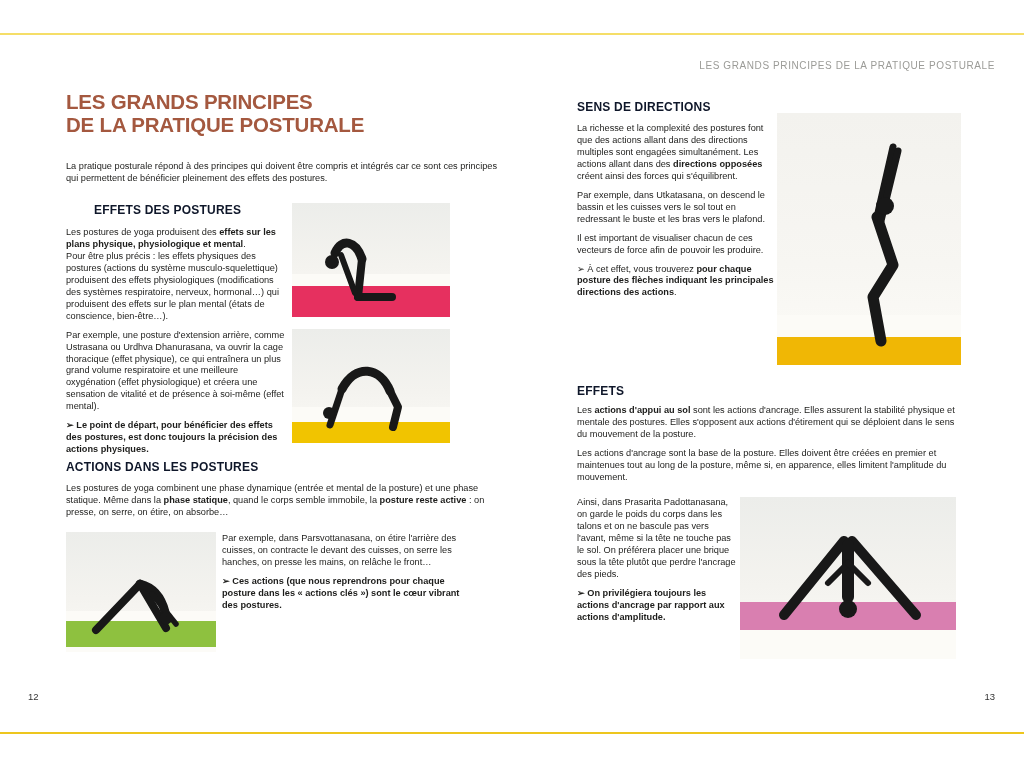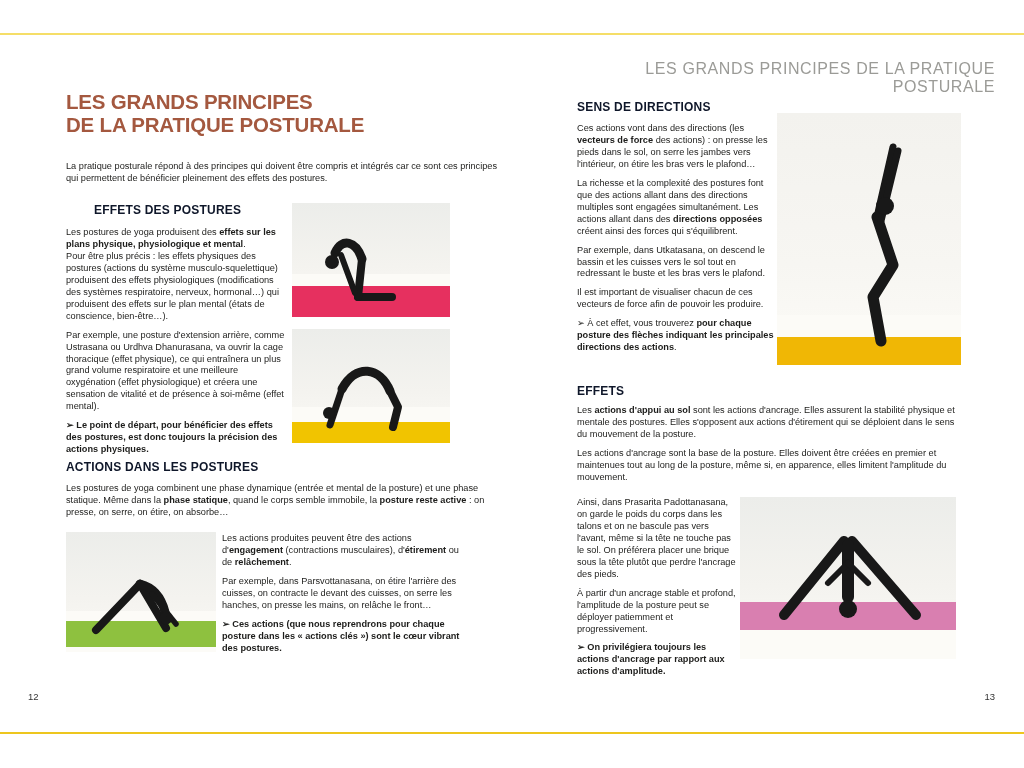--- a/index.html
+++ b/index.html
@@ -9,21 +9,21 @@
   #rule-top{top:33px;background:#f5de68;}
   #rule-bottom{top:732px;background:#edc61e;}
 
   .abs{position:absolute;}
   .body-txt{font-size:9.2px;line-height:1.3;}
   .body-txt p{margin:0 0 7px 0;}
   .b{font-weight:bold;}
   h1{margin:0;font-size:20.5px;line-height:1.1;font-weight:800;color:#a4583f;
      letter-spacing:-0.2px;}
   h2{margin:0;font-size:12px;font-weight:800;color:#0f172a;letter-spacing:0.2px;}
-  .running-head{font-size:16px;color:#9b9b97;letter-spacing:0.6px;text-align:right;}
+  .running-head{font-size:10px;color:#9b9b97;letter-spacing:0.6px;text-align:right;}
   .pagenum{font-size:9.5px;color:#333;}
 
   
   .photo{position:absolute;overflow:hidden;background:linear-gradient(180deg,#ecedea 0%,#f4f3ef 55%,#fbfaf6 100%);}
   .ph-floor{position:absolute;left:0;width:100%;background:#fcfbf7;}
   .ph-mat{position:absolute;left:0;width:100%;}
   .photo svg{position:absolute;left:0;top:0;width:100%;height:100%;}
   .sil{stroke:#181818;stroke-width:9;fill:none;stroke-linecap:round;stroke-linejoin:round;}
   .sil-head{fill:#181818;stroke:none;}
 </style>
@@ -84,33 +84,31 @@
     <svg viewBox="0 0 150 120">
       <path class="sil" style="stroke-width:8" d="M30,98 L74,52"></path>
       <path class="sil" style="stroke-width:8" d="M74,52 L100,96"></path>
       <path class="sil" style="stroke-width:9" d="M74,52 C90,56 96,68 99,80"></path>
       <circle class="sil-head" cx="100" cy="86" r="6.5"></circle>
       <path class="sil" style="stroke-width:5.5" d="M86,62 L110,92"></path>
     </svg>
   </div>
 
   <div class="abs body-txt" style="left:222px;top:533px;width:241px;">
-    <p><span>Les actions produites peuvent être des actions d'</span><span class="b">engagement</span><span> (contractions musculaires), d'</span><span class="b">étirement</span><span> ou de </span><span class="b">relâchement</span><span>.</span></p>
     <p><span>Par exemple, dans Parsvottanasana, on étire l'arrière des cuisses, on contracte le devant des cuisses, on serre les hanches, on presse les mains, on relâche le front…</span></p>
     <p><span class="b">➢ </span><span class="b">Ces actions (que nous reprendrons pour chaque posture dans les « actions clés ») sont le cœur vibrant des postures.</span></p>
   </div>
 
   <div class="abs pagenum" style="left:28px;top:691px;">12</div>
 
   <div class="abs running-head" style="right:29px;top:60px;width:400px;">LES GRANDS PRINCIPES DE LA PRATIQUE POSTURALE</div>
 
   <h2 class="abs" style="left:577px;top:100px;">SENS DE DIRECTIONS</h2>
 
   <div class="abs body-txt" style="left:577px;top:123px;width:197px;">
-    <p><span>Ces actions vont dans des directions (les </span><span class="b">vecteurs de force</span><span> des actions) : on presse les pieds dans le sol, on serre les jambes vers l'intérieur, on étire les bras vers le plafond…</span></p>
     <p><span>La richesse et la complexité des postures font que des actions allant dans des directions multiples sont engagées simultanément. Les actions allant dans des </span><span class="b">directions opposées</span><span> créent ainsi des forces qui s'équilibrent.</span></p>
     <p><span>Par exemple, dans Utkatasana, on descend le bassin et les cuisses vers le sol tout en redressant le buste et les bras vers le plafond.</span></p>
     <p><span>Il est important de visualiser chacun de ces vecteurs de force afin de pouvoir les produire.</span></p>
     <p><span>➢ À cet effet, vous trouverez </span><span class="b">pour chaque posture des flèches indiquant les principales directions des actions</span><span>.</span></p>
   </div>
 
   <div class="photo" style="left:777px;top:113px;width:184px;height:252px;background:linear-gradient(180deg,#f3f2ee 0%,#f7f6f2 60%,#fcfbf7 100%);">
     <div class="ph-floor" style="top:80%;height:20%;"></div>
     <div class="ph-mat" style="top:89%;height:11%;background:#f0b705;"></div>
     <svg viewBox="0 0 184 252">
@@ -123,21 +121,20 @@
 
   <h2 class="abs" style="left:577px;top:384px;">EFFETS</h2>
 
   <div class="abs body-txt" style="left:577px;top:405px;width:390px;">
     <p><span>Les </span><span class="b">actions d'appui au sol</span><span> sont les actions d'ancrage. Elles assurent la stabilité physique et mentale des postures. Elles s'opposent aux actions d'étirement qui se déploient dans le sens du mouvement de la posture.</span></p>
     <p><span>Les actions d'ancrage sont la base de la posture. Elles doivent être créées en premier et maintenues tout au long de la posture, même si, en apparence, elles limitent l'amplitude du mouvement.</span></p>
   </div>
 
   <div class="abs body-txt" style="left:577px;top:497px;width:163px;">
     <p><span>Ainsi, dans Prasarita Padottanasana, on garde le poids du corps dans les talons et on ne bascule pas vers l'avant, même si la tête ne touche pas le sol. On préférera placer une brique sous la tête plutôt que perdre l'ancrage des pieds.</span></p>
-    <p><span>À partir d'un ancrage stable et profond, l'amplitude de la posture peut se déployer patiemment et progressivement.</span></p>
     <p><span class="b">➢ </span><span class="b">On privilégiera toujours les actions d'ancrage par rapport aux actions d'amplitude.</span></p>
   </div>
 
   <div class="photo" style="left:740px;top:497px;width:216px;height:162px;">
     <div class="ph-floor" style="top:80%;height:20%;"></div>
     <div class="ph-mat" style="top:65%;height:17%;background:#d97fb0;"></div>
     <svg viewBox="0 0 216 162">
       <path class="sil" style="stroke-width:10" d="M44,118 L104,44"></path>
       <path class="sil" style="stroke-width:10" d="M176,118 L112,44"></path>
       <path class="sil" style="stroke-width:12" d="M108,48 L108,100"></path>

